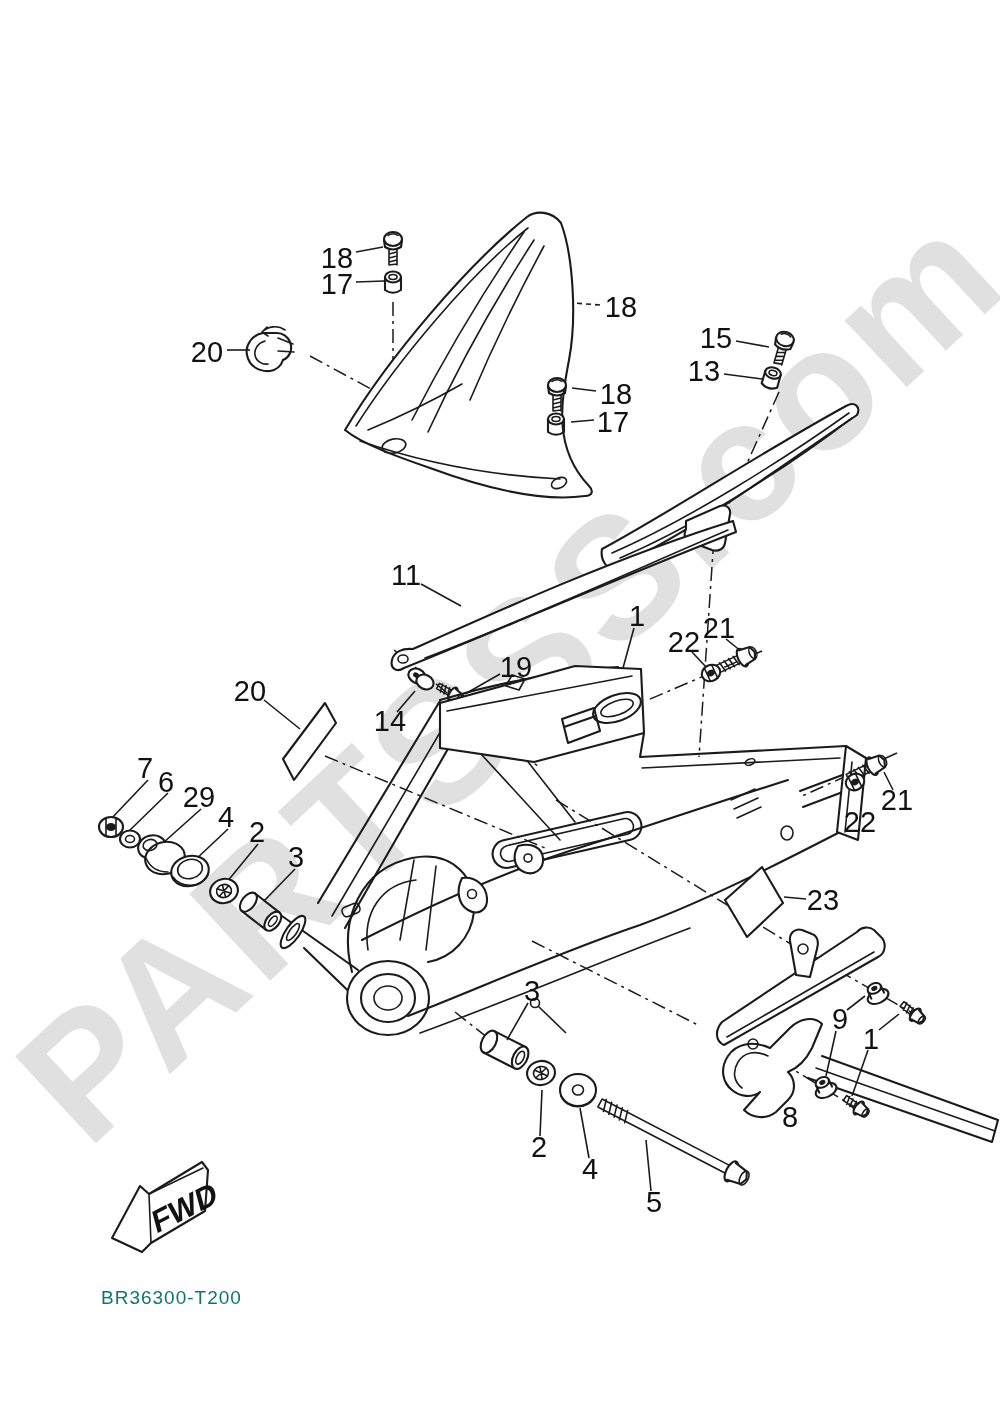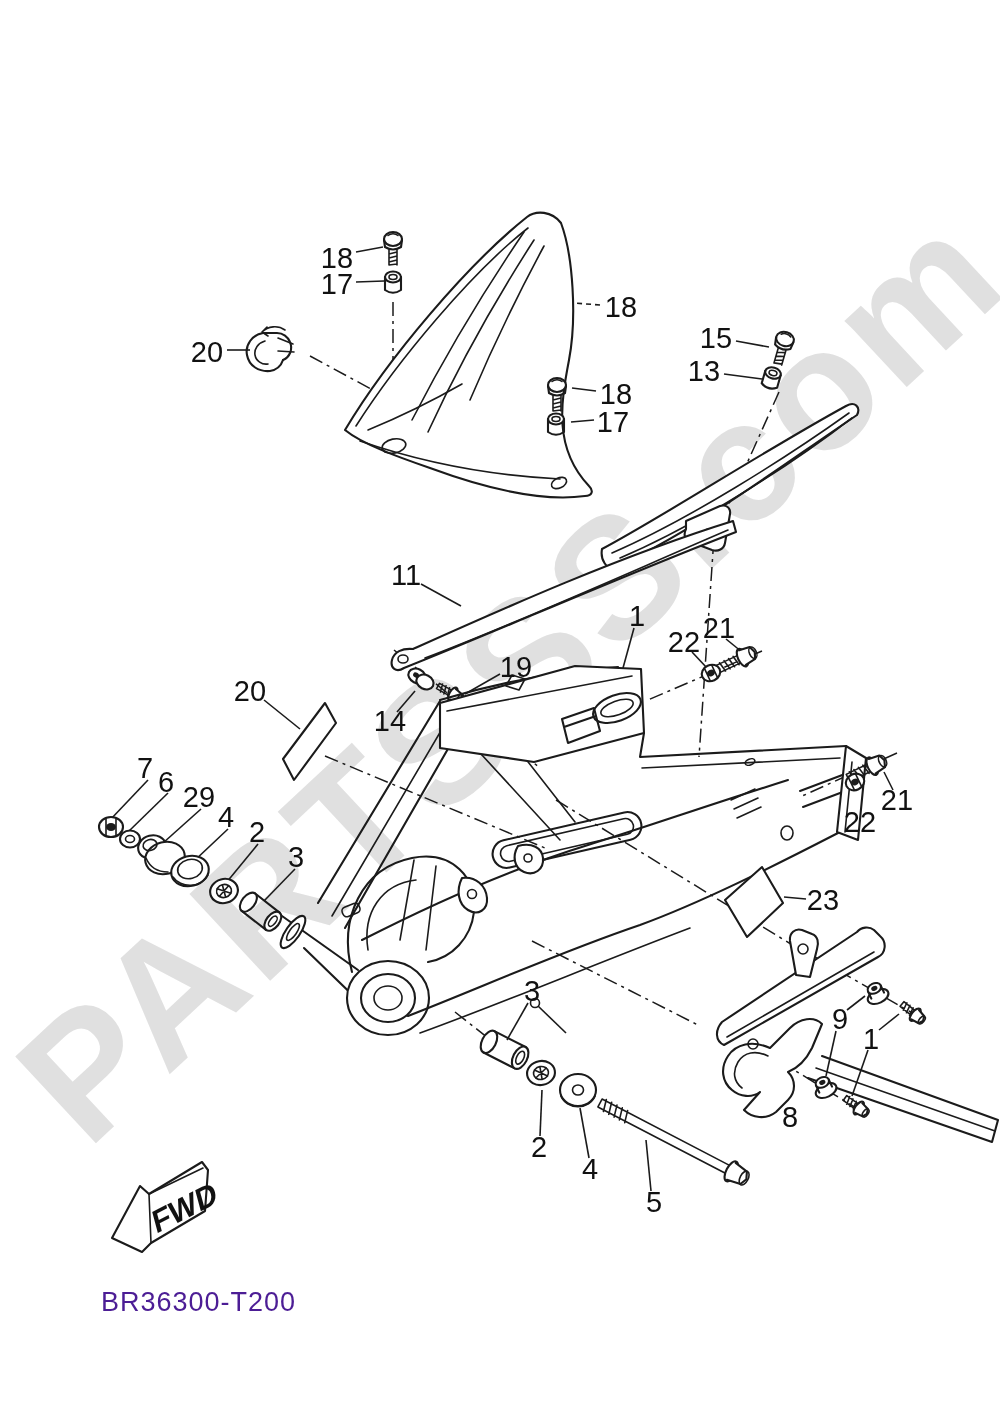--- a/index.html
+++ b/index.html
@@ -9,21 +9,21 @@
   }
   #art{position:absolute;left:0;top:0;}
   .callout{
     position:absolute;transform:translate(-50%,-50%);
     font-family:"Liberation Sans", sans-serif;
     font-size:29px;color:#111;line-height:1;letter-spacing:0;
     user-select:none;white-space:nowrap;
   }
   #diagram-code{
     position:absolute;left:101px;top:1287px;
-    font-size:27px;color:#4c1d95;letter-spacing:1px;font-family:"Liberation Sans", sans-serif;
+    font-size:19px;color:#0f766e;letter-spacing:1px;font-family:"Liberation Sans", sans-serif;
   }
   svg *{vector-effect:none;}
   .ink{stroke:#1b1b1b;fill:none;stroke-width:2.1;stroke-linecap:round;stroke-linejoin:round;}
   .ink-thin{stroke:#1b1b1b;fill:none;stroke-width:1.6;stroke-linecap:round;stroke-linejoin:round;}
   .fillw{fill:#ffffff;}
   .dark{fill:#1b1b1b;stroke:none;}
   .leader{stroke:#1b1b1b;stroke-width:1.6;fill:none;}
   .axis{stroke:#1b1b1b;stroke-width:1.5;fill:none;stroke-dasharray:14 5 3 5;}
   .dotted{stroke:#1b1b1b;stroke-width:1.6;fill:none;stroke-dasharray:5 4;}
 </style>

